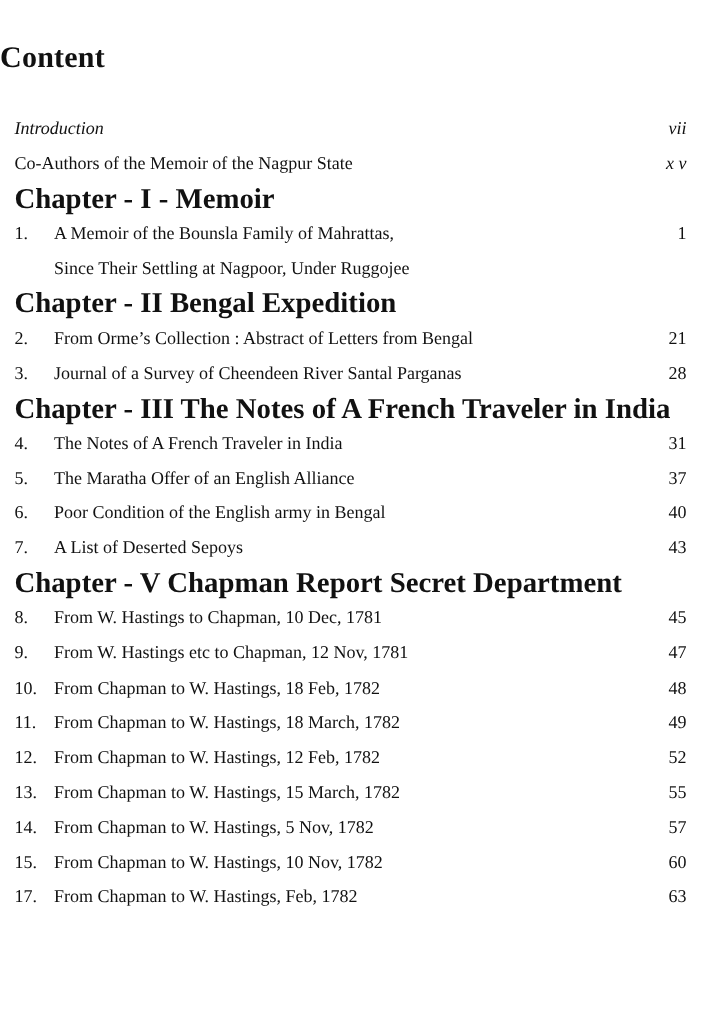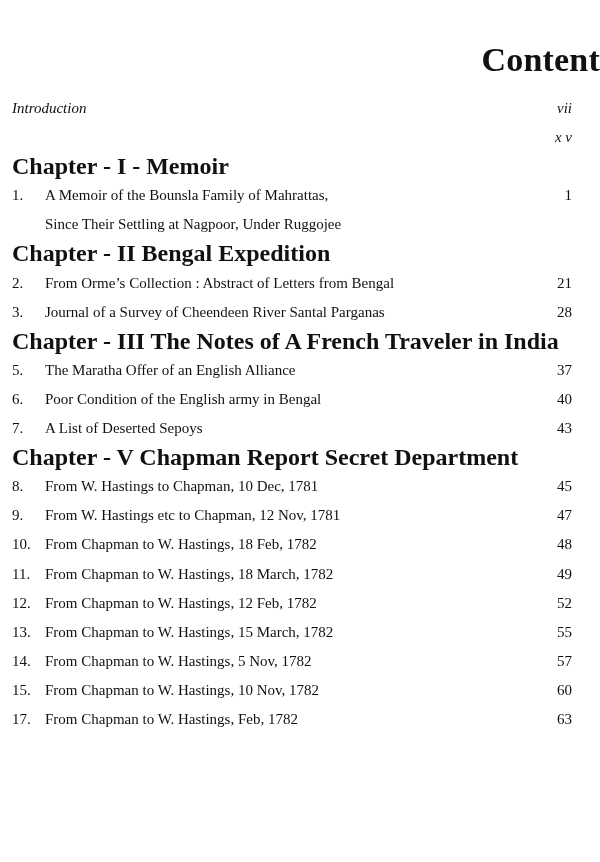--- a/index.html
+++ b/index.html
@@ -1,19 +1,19 @@
 <!DOCTYPE html>
 <html><head>
 <meta charset="utf-8">
 <style>
   html, body { margin: 0; padding: 0; background: #ffffff; }
   body { width: 600px; height: 862px; position: relative; overflow: hidden;
          font-family: "Liberation Serif", serif; color: #111; }
-  .title { position: absolute; top: 18px; left: 0; width: 600px; text-align: right;
-           font-size: 34px; font-weight: bold; letter-spacing: 0.2px; }
+  .title { position: absolute; top: 18px; left: 0; width: 600px; text-align: left;
+           font-size: 25px; font-weight: bold; letter-spacing: 0.2px; }
   .toc { position: absolute; left: 12px; top: 94px; width: 572px; }
   .row { position: relative; height: 29.1px; line-height: 29.1px; font-size: 15px; white-space: nowrap; }
   .row.heading { font-weight: bold; font-size: 24px; }
   .row.italic { font-style: italic; }
   .row .num { display: inline-block; width: 33px; }
   .row .text { display: inline; }
   .row .page { position: absolute; right: 12px; top: 0; }
   .row.cont .text { padding-left: 33px; }
 </style>
 </head>
@@ -21,20 +21,21 @@
 
 <h1 class="title">Content</h1>
 
 <div class="toc">
 
   <div class="row italic">
     <span class="text">Introduction</span>
     <span class="page">vii</span>
   </div>
   <div class="row">
+    <span class="text">Co-Authors of the Memoir of the Nagpur State</span>
     <span class="page" style="font-style:italic;">x v</span>
   </div>
 
   <div class="row heading">Chapter - I - Memoir</div>
   <div class="row">
     <span class="num">1.</span><span class="text">A Memoir of the Bounsla Family of Mahrattas,</span>
     <span class="page">1</span>
   </div>
   <div class="row cont">
     <span class="text">Since Their Settling at Nagpoor, Under Ruggojee</span>
@@ -44,20 +45,24 @@
   <div class="row">
     <span class="num">2.</span><span class="text">From Orme’s Collection : Abstract of Letters from Bengal</span>
     <span class="page">21</span>
   </div>
   <div class="row">
     <span class="num">3.</span><span class="text">Journal of a Survey of Cheendeen River Santal Parganas</span>
     <span class="page">28</span>
   </div>
 
   <div class="row heading">Chapter - III   The Notes of A French Traveler in India</div>
+  <div class="row">
+    <span class="num">4.</span><span class="text">The Notes of A French Traveler in India</span>
+    <span class="page">31</span>
+  </div>
 
   <div class="row">
     <span class="num">5.</span><span class="text">The Maratha Offer of an English Alliance</span>
     <span class="page">37</span>
   </div>
   <div class="row">
     <span class="num">6.</span><span class="text">Poor Condition of the English army in Bengal</span>
     <span class="page">40</span>
   </div>
   <div class="row">

